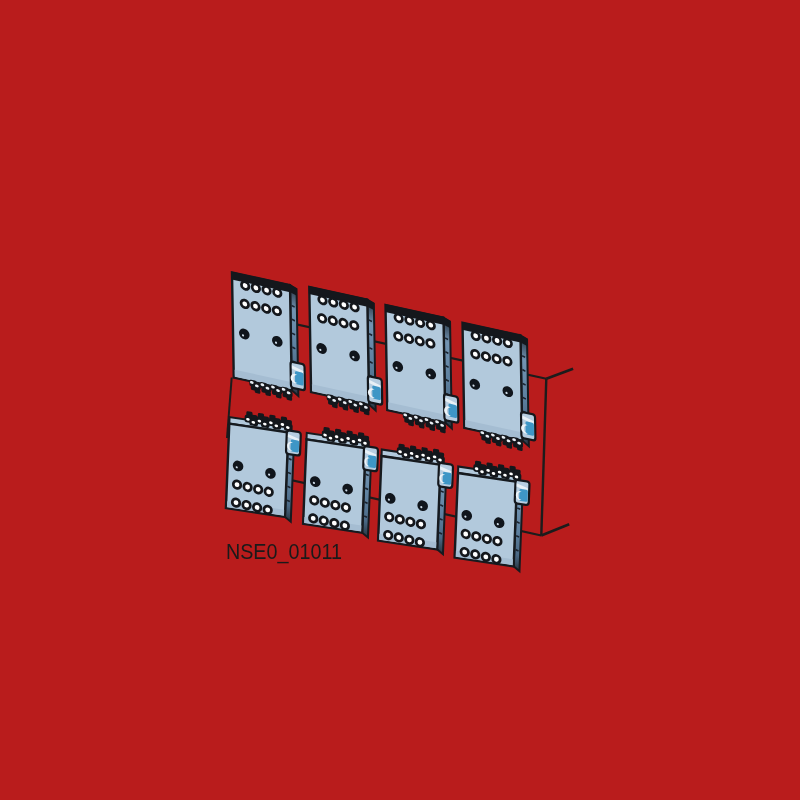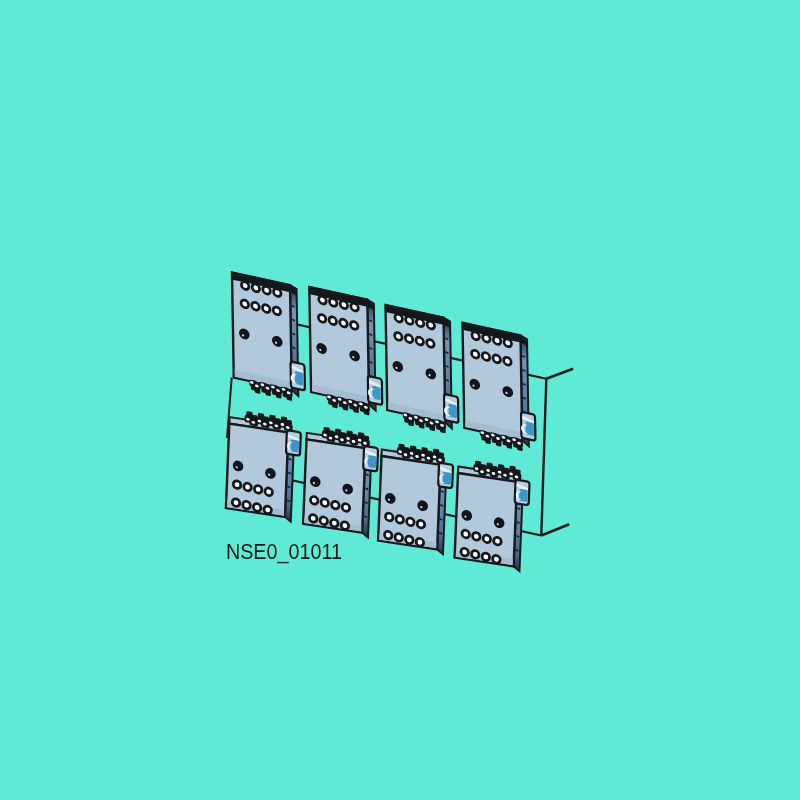--- a/index.html
+++ b/index.html
@@ -1,16 +1,16 @@
 <!DOCTYPE html>
 <html><head>
 <meta charset="utf-8">
 <style>
   html,body{margin:0;padding:0;background:#ffffff;}
-  .page{width:800px;height:800px;position:relative;background:#5eead4;overflow:hidden;}
+  .page{width:800px;height:800px;position:relative;background:#b91c1c;overflow:hidden;}
   text{font-family:"Liberation Sans",sans-serif;}
 </style>
 </head>
 <body>
 <div class="page">
 <svg width="800" height="800" viewBox="0 0 800 800">
 <defs>
   <linearGradient id="stripg" x1="0" y1="0" x2="0" y2="1">
     <stop offset="0" stop-color="#232f3c"></stop>
     <stop offset="0.22" stop-color="#7394b2"></stop>

